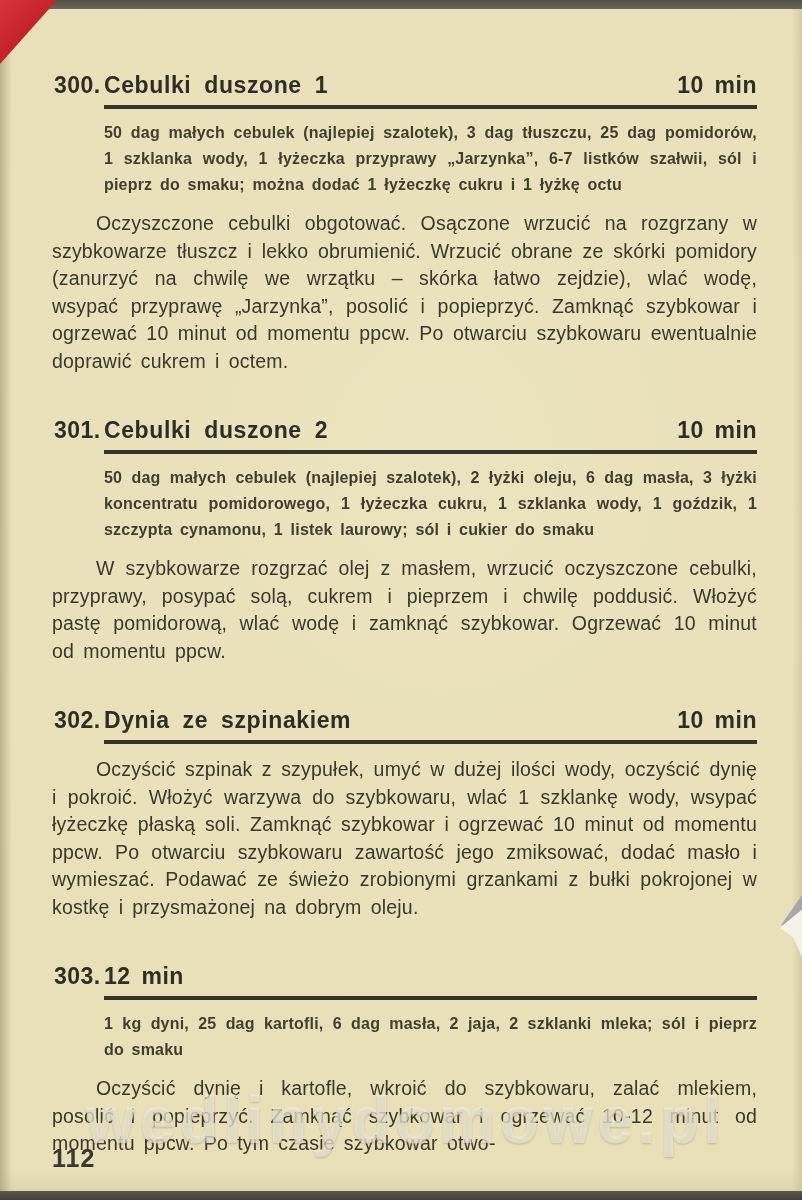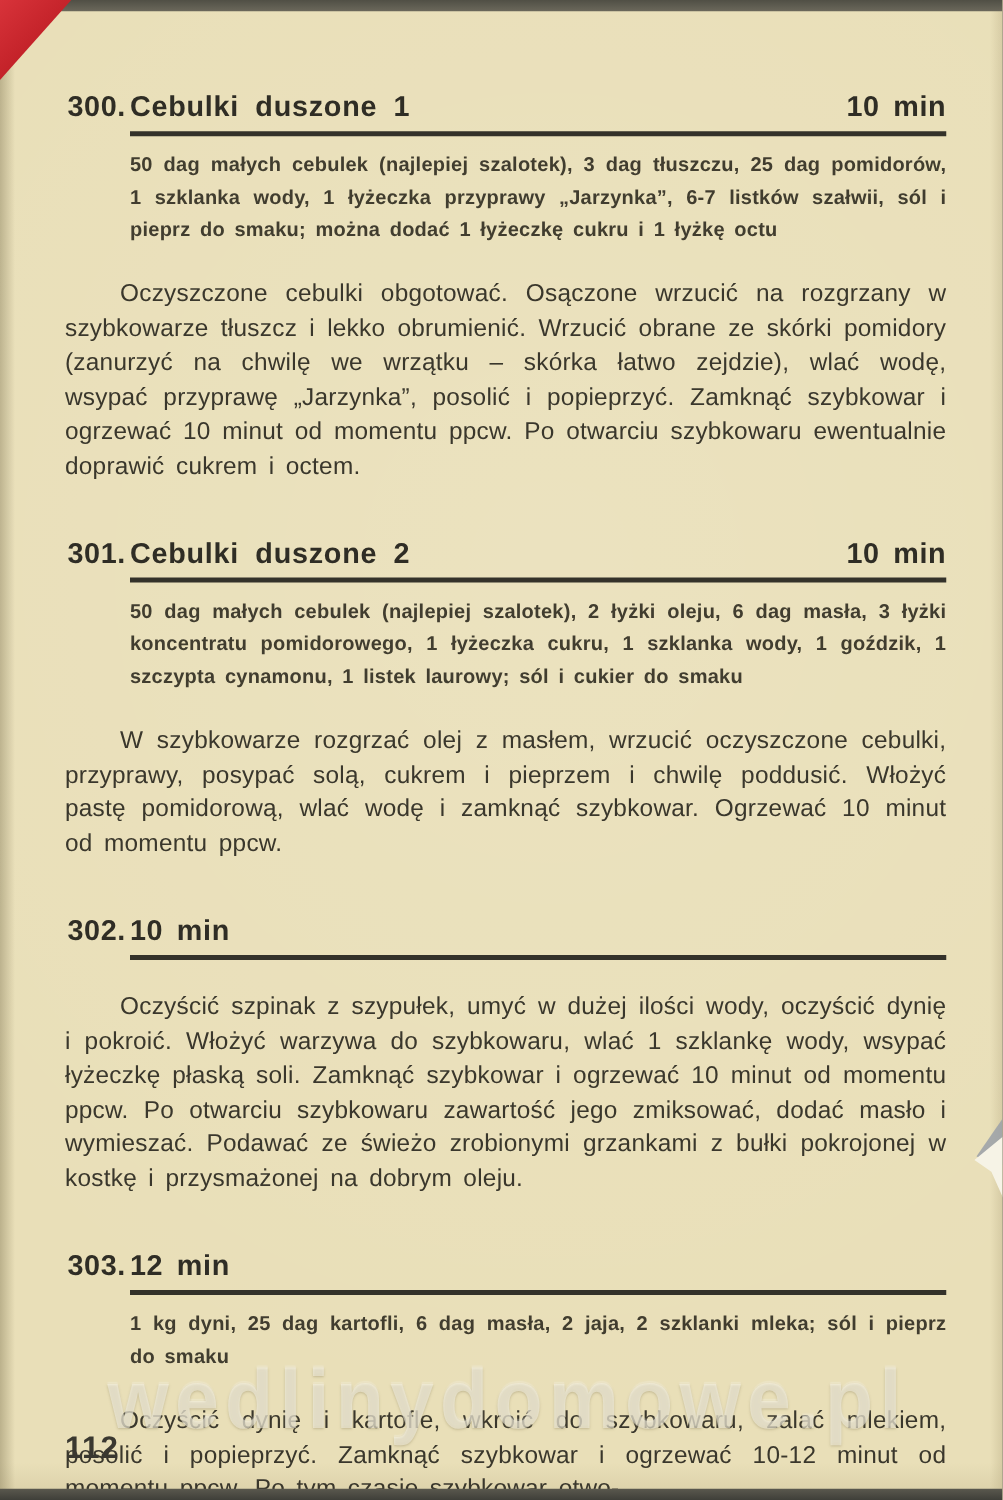--- a/index.html
+++ b/index.html
@@ -41,21 +41,21 @@
   }
   .r-title{font-size:23px;font-weight:700;letter-spacing:0.6px;word-spacing:6px;color:#2f2d25;}
   .r-time{font-size:23px;font-weight:700;letter-spacing:0.5px;word-spacing:4px;color:#2f2d25;}
   .r-ing{
     margin:11px 0 0 52px;
     font-size:16px;line-height:26px;font-weight:700;
     letter-spacing:0.2px;word-spacing:3px;
     text-align:justify;color:#413d2f;
   }
   .r-body{
-    margin:24px 0 0 0;
+    margin:12px 0 0 0;
     font-size:19.5px;line-height:27.5px;font-weight:400;
     letter-spacing:0.2px;word-spacing:3.5px;
     text-align:justify;text-indent:44px;color:#3a372c;
   }
   .page-number{
     position:absolute;left:52px;top:1144px;
     font-size:25px;font-weight:700;letter-spacing:1px;color:#3a3830;
   }
   .watermark{
     position:absolute;left:86px;top:1084px;width:710px;
@@ -107,20 +107,21 @@
       </div>
     </div>
     <p class="r-ing">50 dag małych cebulek (najlepiej szalotek), 2 łyżki oleju, 6 dag masła, 3 łyżki koncentratu pomidorowego, 1 łyżeczka cukru, 1 szklanka wody, 1 goździk, 1 szczypta cynamonu, 1 listek laurowy; sól i cukier do smaku</p>
     <p class="r-body">W szybkowarze rozgrzać olej z masłem, wrzucić oczyszczone cebulki, przyprawy, posypać solą, cukrem i pieprzem i chwilę poddusić. Włożyć pastę pomidorową, wlać wodę i zamknąć szybkowar. Ogrzewać 10 minut od momentu ppcw.</p>
   </section>
 
   <section class="recipe">
     <div class="r-head">
       <span class="r-num">302.</span>
       <div class="r-rule">
+        <span class="r-title">Dynia ze szpinakiem</span>
         <span class="r-time">10 min</span>
       </div>
     </div>
     <p class="r-body">Oczyścić szpinak z szypułek, umyć w dużej ilości wody, oczyścić dynię i pokroić. Włożyć warzywa do szybkowaru, wlać 1 szklankę wody, wsypać łyżeczkę płaską soli. Zamknąć szybkowar i ogrzewać 10 minut od momentu ppcw. Po otwarciu szybkowaru zawartość jego zmiksować, dodać masło i wymieszać. Podawać ze świeżo zrobionymi grzankami z bułki pokrojonej w kostkę i przysmażonej na dobrym oleju.</p>
   </section>
 
   <section class="recipe">
     <div class="r-head">
       <span class="r-num">303.</span>
       <div class="r-rule">

